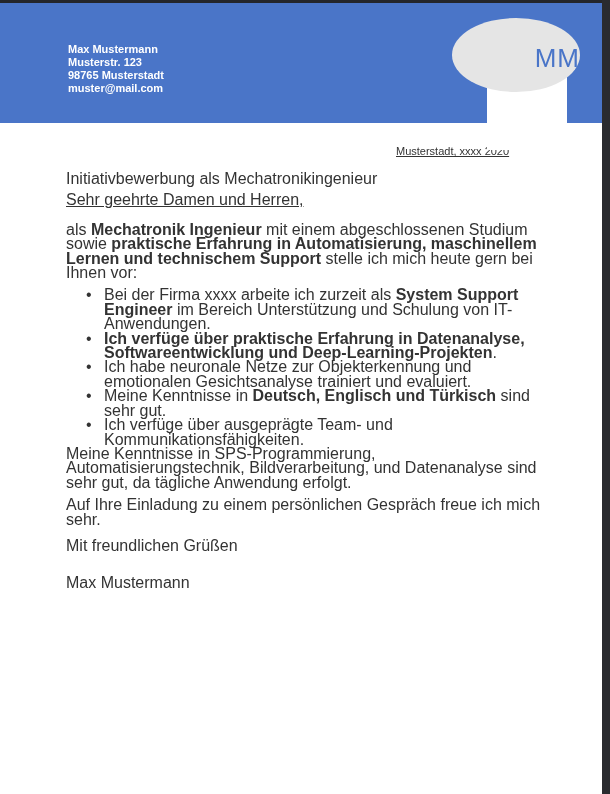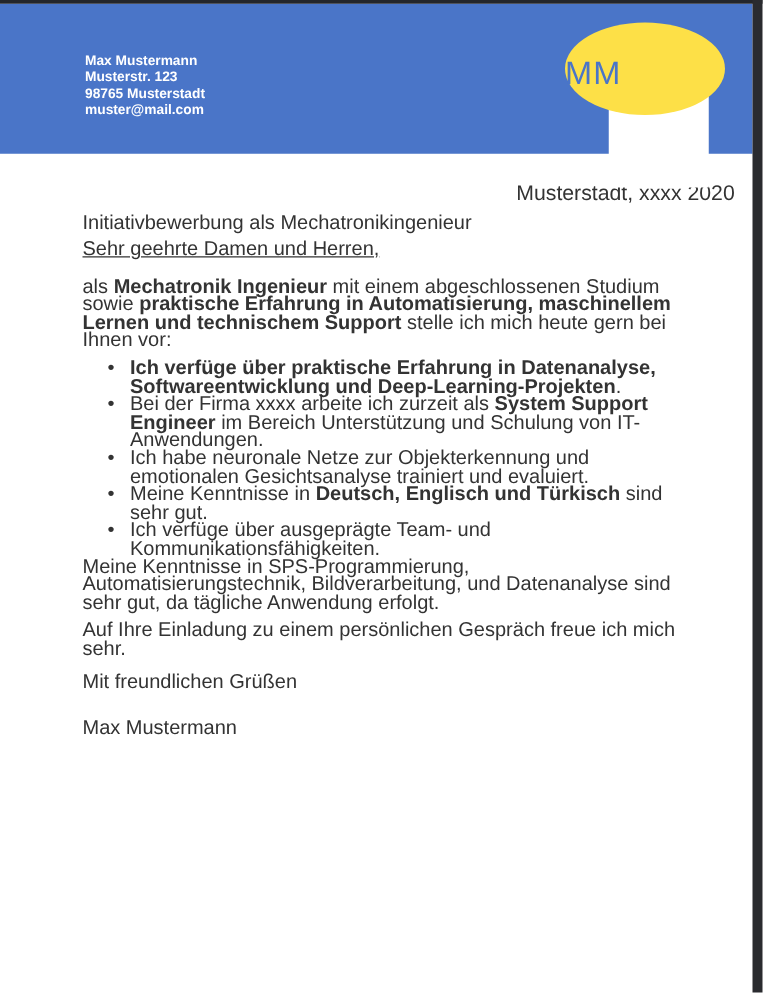--- a/index.html
+++ b/index.html
@@ -5,25 +5,25 @@
   html,body{margin:0;padding:0;}
   body{
     width:610px;height:794px;position:relative;overflow:hidden;
     background:#ffffff;
     font-family:"Liberation Sans","DejaVu Sans",sans-serif;
   }
   .edge-top{position:absolute;top:0;left:0;width:610px;height:3px;background:#24262b;z-index:6;}
   .edge-right{position:absolute;top:0;right:0;width:8px;height:794px;background:#2a2b2f;z-index:6;}
   .band{position:absolute;top:3px;left:0;width:602px;height:120px;background:#4a75c8;z-index:1;}
   .sender{position:absolute;left:68px;top:40px;color:#ffffff;font-size:11px;font-weight:bold;line-height:13px;}
-  .date{position:absolute;left:413px;top:145px;font-size:17px;color:#333;z-index:1;}
+  .date{position:absolute;left:396px;top:145px;font-size:11px;color:#333;z-index:1;text-decoration:underline;}
   .stem{position:absolute;left:487px;top:55px;width:80px;height:95px;background:#ffffff;z-index:2;}
   .bubble{
-    position:absolute;left:452px;top:18px;width:128px;height:74px;background:#fde047;border-radius:50%;
-    display:flex;align-items:center;justify-content:flex-start;z-index:3;
+    position:absolute;left:452px;top:18px;width:128px;height:74px;background:#e5e5e5;border-radius:50%;
+    display:flex;align-items:center;justify-content:flex-end;z-index:3;
   }
   .bubble span{color:#4a75c8;font-size:26px;letter-spacing:1px;padding-top:6px;}
   .letter{position:absolute;left:66px;top:172px;width:480px;font-size:16px;line-height:14.4px;color:#333;z-index:1;}
   .letter p{margin:0;}
   .salutation{margin-top:7px !important;text-decoration:underline;}
   .intro{margin-top:15px !important;}
   ul.bullets{list-style:none;margin:8px 0 0 0;padding:0;}
   ul.bullets li{position:relative;padding-left:38px;line-height:14.4px;}
   ul.bullets li::before{content:"\2022";position:absolute;left:20px;top:0;}
   .para-skills{margin-top:0 !important;}
@@ -53,22 +53,22 @@
 <div class="stem"></div>
 <div class="bubble">
   <span>MM</span>
 </div>
 
 <div class="letter">
   <p class="subject">Initiativbewerbung als Mechatronikingenieur</p>
   <p class="salutation">Sehr geehrte Damen und Herren,</p>
   <p class="intro"><span>als </span><span class="b">Mechatronik Ingenieur</span><span> mit einem abgeschlossenen Studium sowie </span><span class="b">praktische Erfahrung in Automatisierung, maschinellem Lernen und technischem Support</span><span> stelle ich mich heute gern bei Ihnen vor:</span></p>
   <ul class="bullets">
+    <li><span>Bei der Firma xxxx arbeite ich zurzeit als </span><span class="b">System Support Engineer</span><span> im Bereich Unterstützung und Schulung von IT-Anwendungen.</span></li>
     <li><span class="b">Ich verfüge über praktische Erfahrung in Datenanalyse, Softwareentwicklung und Deep-Learning-Projekten</span><span>.</span></li>
-    <li><span>Bei der Firma xxxx arbeite ich zurzeit als </span><span class="b">System Support Engineer</span><span> im Bereich Unterstützung und Schulung von IT-Anwendungen.</span></li>
     <li><span>Ich habe neuronale Netze zur Objekterkennung und emotionalen Gesichtsanalyse trainiert und evaluiert.</span></li>
     <li><span>Meine Kenntnisse in  </span><span class="b">Deutsch, Englisch und Türkisch</span><span> sind sehr gut.</span></li>
     <li><span>Ich verfüge über ausgeprägte Team- und Kommunikationsfähigkeiten.</span></li>
   </ul>
   <p class="para-skills">Meine Kenntnisse in SPS-Programmierung, Automatisierungstechnik, Bildverarbeitung, und Datenanalyse sind sehr gut, da tägliche Anwendung erfolgt.</p>
   <p class="para-invite">Auf Ihre Einladung zu einem persönlichen Gespräch freue ich mich sehr.</p>
   <p class="closing">Mit freundlichen Grüßen</p>
   <p class="signature">Max Mustermann</p>
 </div>
 

